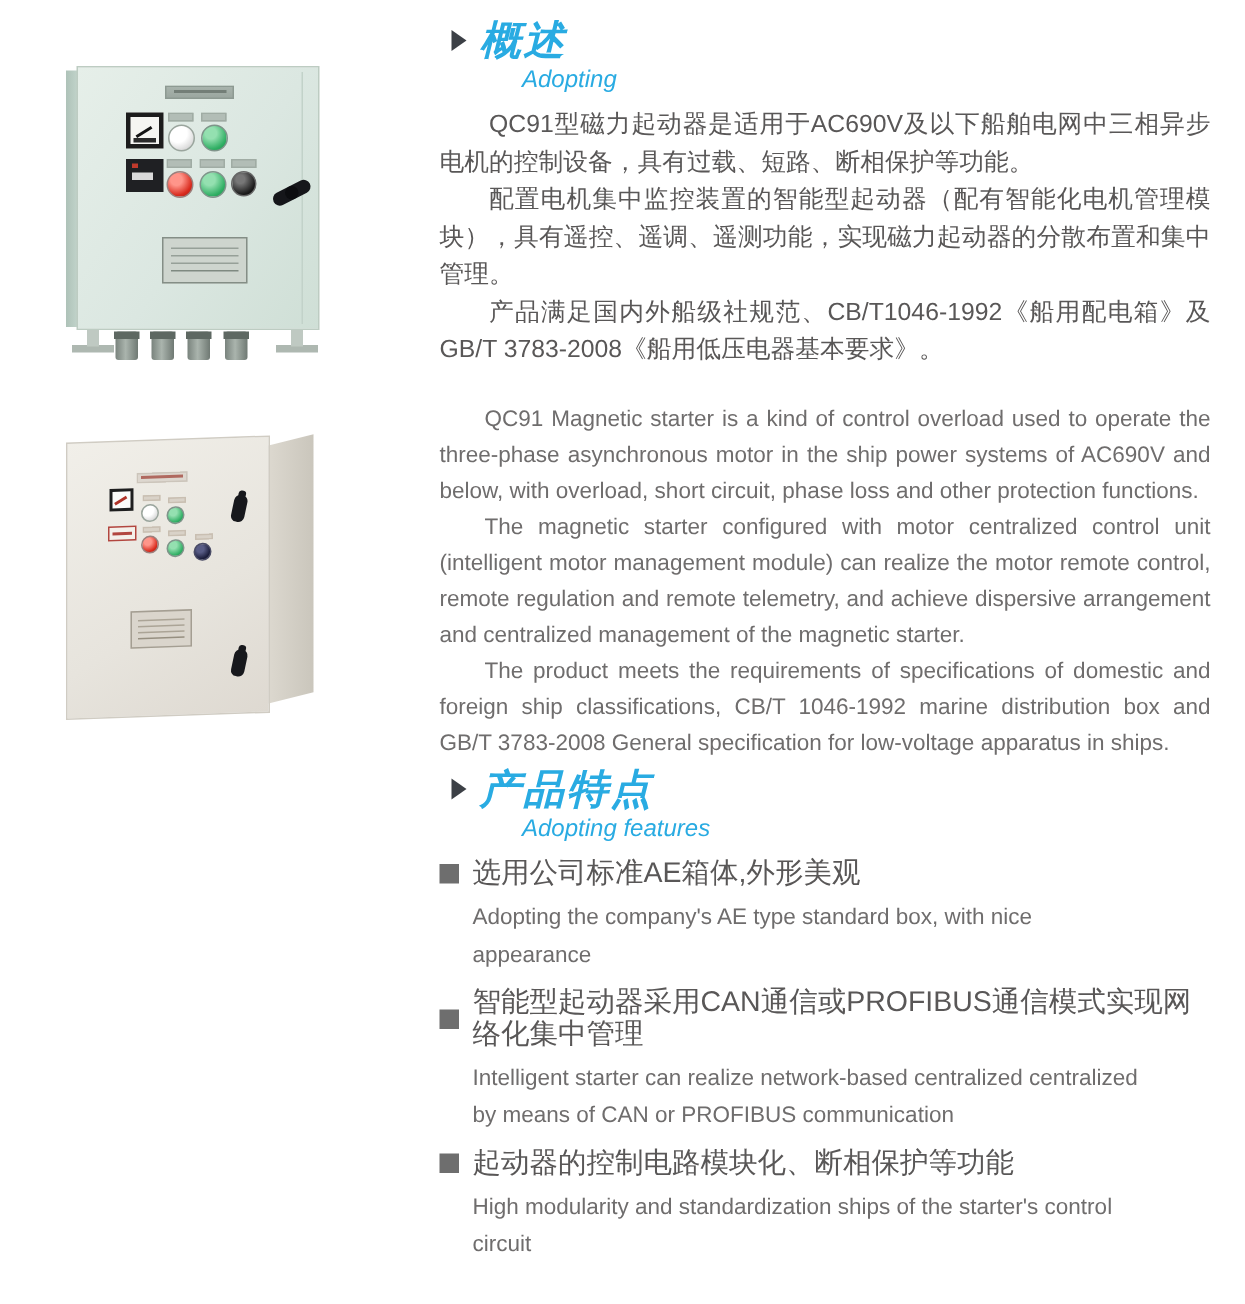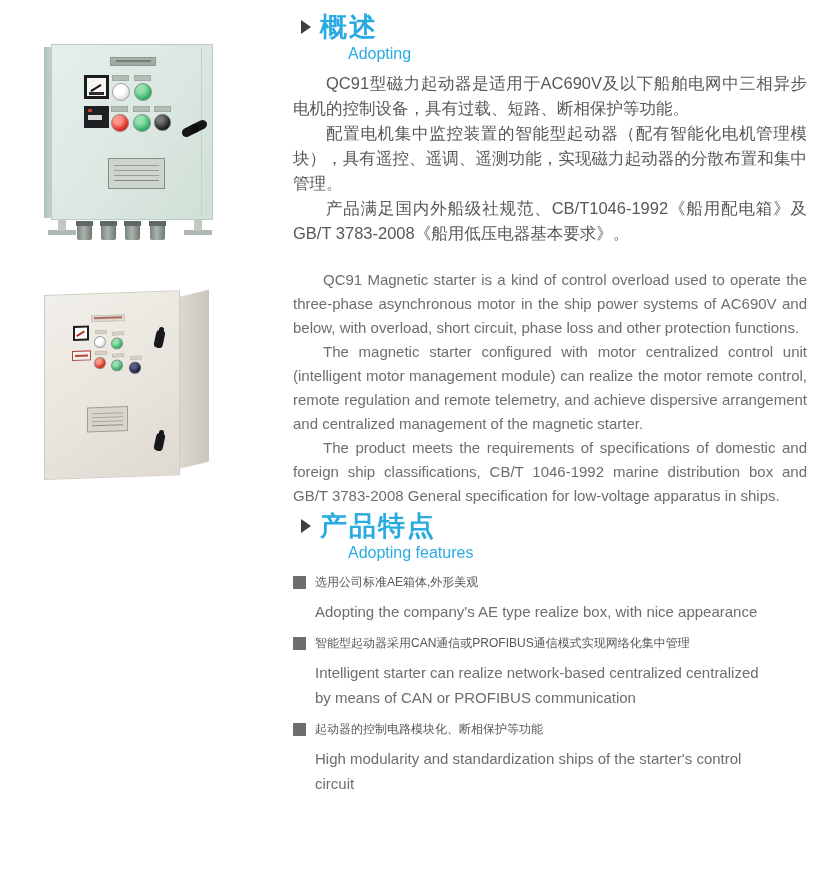--- a/index.html
+++ b/index.html
@@ -4,33 +4,33 @@
 <style>
   * { margin:0; padding:0; box-sizing:border-box; }
   html,body { background:#ffffff; }
   body { font-family:"Liberation Sans","DejaVu Sans",sans-serif; }
   .page { position:relative; width:830px; height:869px; background:#ffffff; overflow:hidden; }
 
   
   .section { position:absolute; left:293px; width:514px; }
   .sec-overview { top:12px; }
   .sec-features { top:511px; }
-  .sec-header { position:relative; padding-left:27px; }
+  .sec-header { position:relative; padding-left:27px;font-style:italic; }
   .tri { position:absolute; left:8px; top:8px; width:0; height:0;
          border-left:10px solid #3c4046; border-top:7px solid transparent; border-bottom:7px solid transparent; }
   .title-cn { font-size:27px; line-height:31px; font-weight:bold; color:#29abe2; letter-spacing:2px; }
   .title-en { font-size:16px; line-height:20px; color:#29abe2; padding-left:28px; margin-top:1px; }
 
   .cn-block { margin-top:7px; }
   .cn-para { font-size:16.5px; line-height:25px; color:#595757; text-indent:2em; text-align:justify; }
   .en-block { margin-top:22px; }
   .en-para { font-size:15px; line-height:24px; color:#6f6d6d; text-indent:2em; text-align:justify; }
 
   .feat-list { margin-top:6px; }
-  .feat-cn { display:flex; align-items:center; gap:9px; font-size:12px; line-height:21px; color:#595757; margin-top:9px; }
+  .feat-cn { display:flex; align-items:center; gap:9px; font-size:19px; line-height:21px; color:#595757; margin-top:9px; }
   .bullet { width:13px; height:13px; background:#6e6e6e; flex:none; }
   .feat-en { font-size:15px; line-height:25px; color:#6f6d6d; margin:6px 0 3px 22px; max-width:446px; }
 
   
   .cab1 { position:absolute; left:44px; top:44px; width:172px; height:200px; }
   .cab1 .edge { position:absolute; left:0; top:3px; width:8px; height:171px; background:linear-gradient(90deg,#aec2b8,#c2d4cb); }
   .cab1 .face { position:absolute; left:7px; top:0; width:162px; height:176px;
                 background:linear-gradient(125deg,#e6efe9 0%,#dbe7e1 55%,#cfdfd6 100%); border:1px solid #bdccc2; }
   .cab1 .seam { position:absolute; right:10px; top:3px; bottom:3px; width:1px; background:#c2d2c9; }
   .cab1 .strip { position:absolute; left:66px; top:13px; width:46px; height:9px;
@@ -200,21 +200,21 @@
       <span class="tri"></span>
       <div class="title-cn">产品特点</div>
       <div class="title-en">Adopting features</div>
     </div>
     <div class="feat-list">
       <div>
         <div class="feat-cn">
           <span class="bullet"></span>
           <span>选用公司标准AE箱体,外形美观</span>
         </div>
-        <div class="feat-en">Adopting the company's AE type realize box, with nice appearance</div>
+        <div class="feat-en">Adopting the company's AE type standard box, with nice appearance</div>
       </div>
       <div>
         <div class="feat-cn">
           <span class="bullet"></span>
           <span>智能型起动器采用CAN通信或PROFIBUS通信模式实现网络化集中管理</span>
         </div>
         <div class="feat-en">Intelligent starter can realize network-based centralized centralized by means of CAN or PROFIBUS communication</div>
       </div>
       <div>
         <div class="feat-cn">

